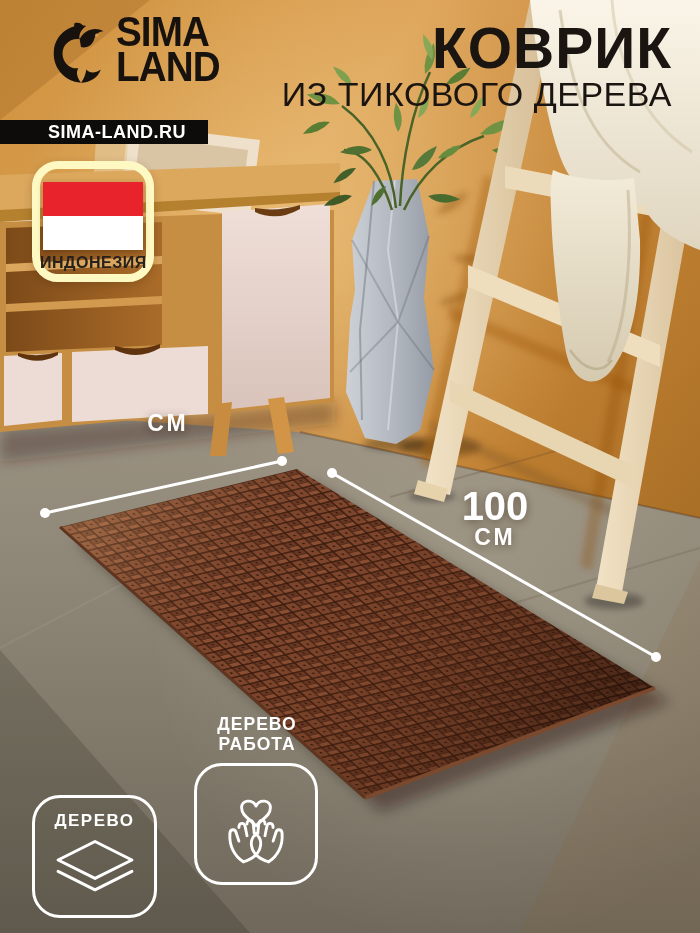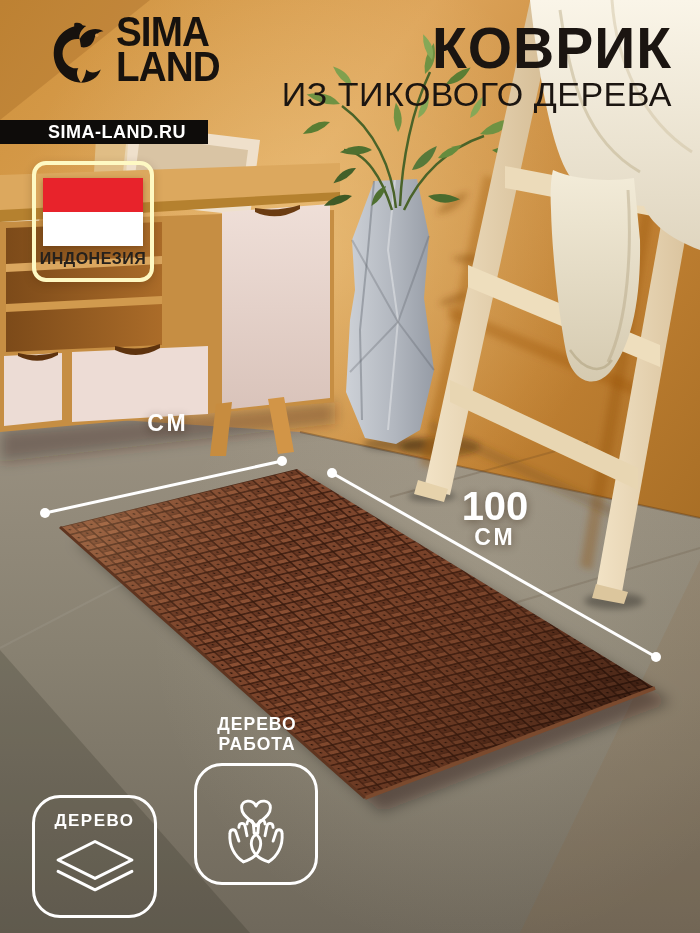--- a/index.html
+++ b/index.html
@@ -23,21 +23,21 @@
     display:flex;align-items:center;justify-content:center;padding-left:26px;
     font-size:18px;font-weight:bold;letter-spacing:.5px;margin-top:16px;
   }
   
   .title-block{right:28px;top:20px;text-align:right;color:#1b1511;}
   .title-main{font-size:57px;font-weight:700;letter-spacing:1px;line-height:56px;}
   .title-sub{font-size:34px;font-weight:500;line-height:37px;letter-spacing:.5px;}
   .title-sub.first{margin-top:5px;}
   
   .origin-badge{
-    left:32px;top:161px;width:122px;height:121px;border:4px solid #fef9c3;border-radius:14px;
+    left:32px;top:161px;width:122px;height:121px;border:8px solid #fef9c3;border-radius:26px;
     box-shadow:0 3px 10px rgba(60,30,5,.22);
   }
   .flag{width:100px;height:68px;margin:13px auto 0;box-shadow:0 2px 6px rgba(60,30,5,.35);}
   .flag-top{width:100%;height:34px;background:#e8232b;}
   .flag-bottom{width:100%;height:34px;background:#ffffff;}
   .origin-label{font-size:16px;font-weight:600;color:#26211c;text-align:center;margin-top:4px;letter-spacing:.5px;}
   
   .dim{color:#fff;text-align:center;text-shadow:0 2px 8px rgba(40,20,5,.45);}
   .dim-width{left:126px;top:412px;width:84px;}
   .dim-length{left:452px;top:486px;width:86px;}

